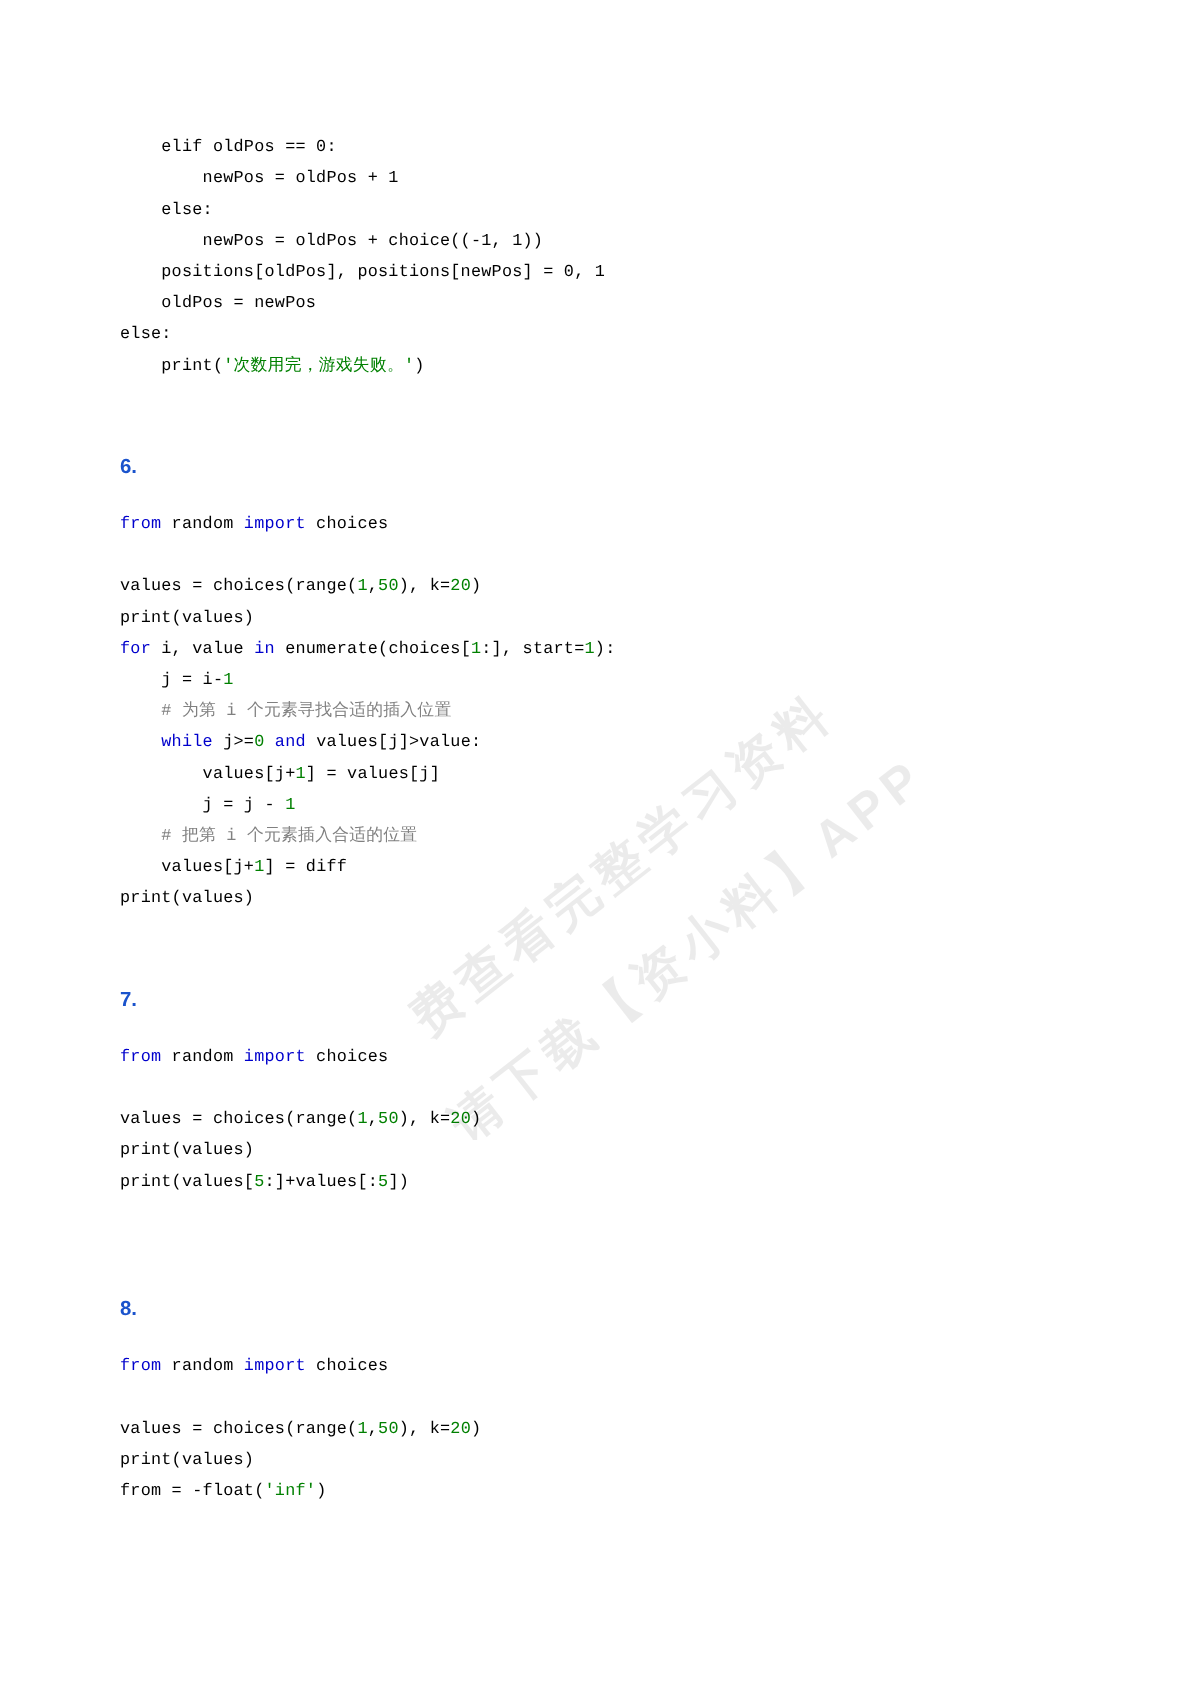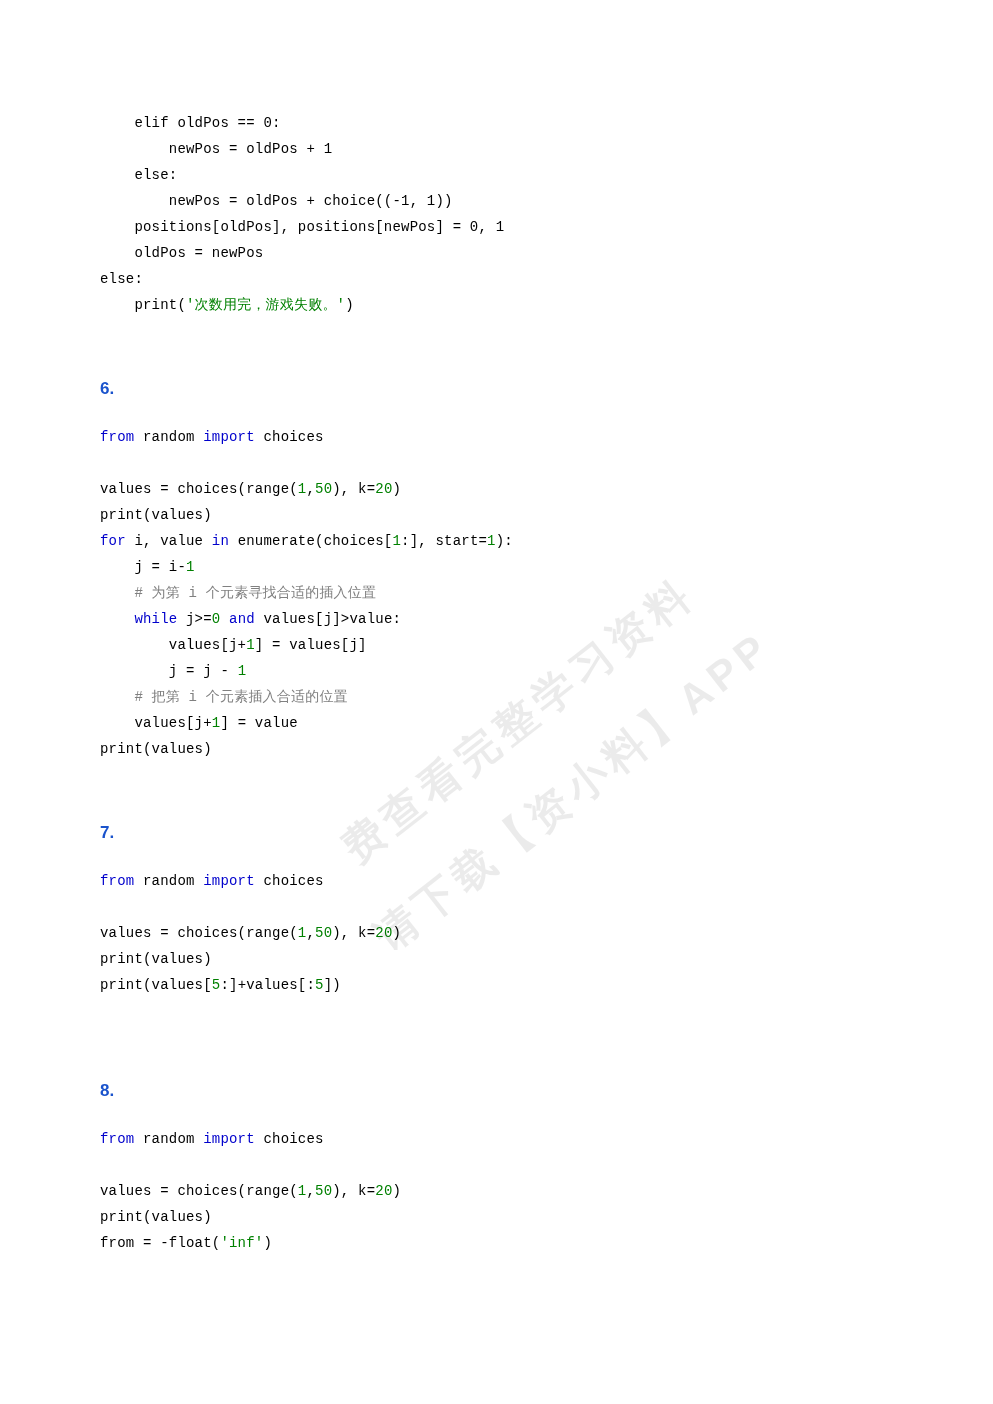--- a/index.html
+++ b/index.html
@@ -76,21 +76,21 @@
 
 <span><span>values = choices(range(</span><span class="num">1</span><span>,</span><span class="num">50</span><span>), k=</span><span class="num">20</span><span>)</span></span>
 <span>print(values)</span>
 <span><span class="kw">for</span><span> i, value </span><span class="kw">in</span><span> enumerate(choices[</span><span class="num">1</span><span>:], start=</span><span class="num">1</span><span>):</span></span>
 <span><span>    j = i-</span><span class="num">1</span></span>
 <span class="cm">    # 为第 i 个元素寻找合适的插入位置</span>
 <span><span>    </span><span class="kw">while</span><span> j&gt;=</span><span class="num">0</span><span> </span><span class="kw">and</span><span> values[j]&gt;value:</span></span>
 <span><span>        values[j+</span><span class="num">1</span><span>] = values[j]</span></span>
 <span><span>        j = j - </span><span class="num">1</span></span>
 <span class="cm">    # 把第 i 个元素插入合适的位置</span>
-<span><span>    values[j+</span><span class="num">1</span><span>] = value</span></span>
+<span><span>    values[j+</span><span class="num">1</span><span>] = diff</span></span>
 <span>print(values)</span></pre>
 
   <div class="section-num">7.</div>
 <pre class="code"><span><span class="kw">from</span><span> random </span><span class="kw">import</span><span> choices</span></span>
 
 <span><span>values = choices(range(</span><span class="num">1</span><span>,</span><span class="num">50</span><span>), k=</span><span class="num">20</span><span>)</span></span>
 <span>print(values)</span>
 <span><span>print(values[</span><span class="num">5</span><span>:]+values[:</span><span class="num">5</span><span>])</span></span></pre>
 
   <div class="section-num" style="margin-top:80px;">8.</div>

